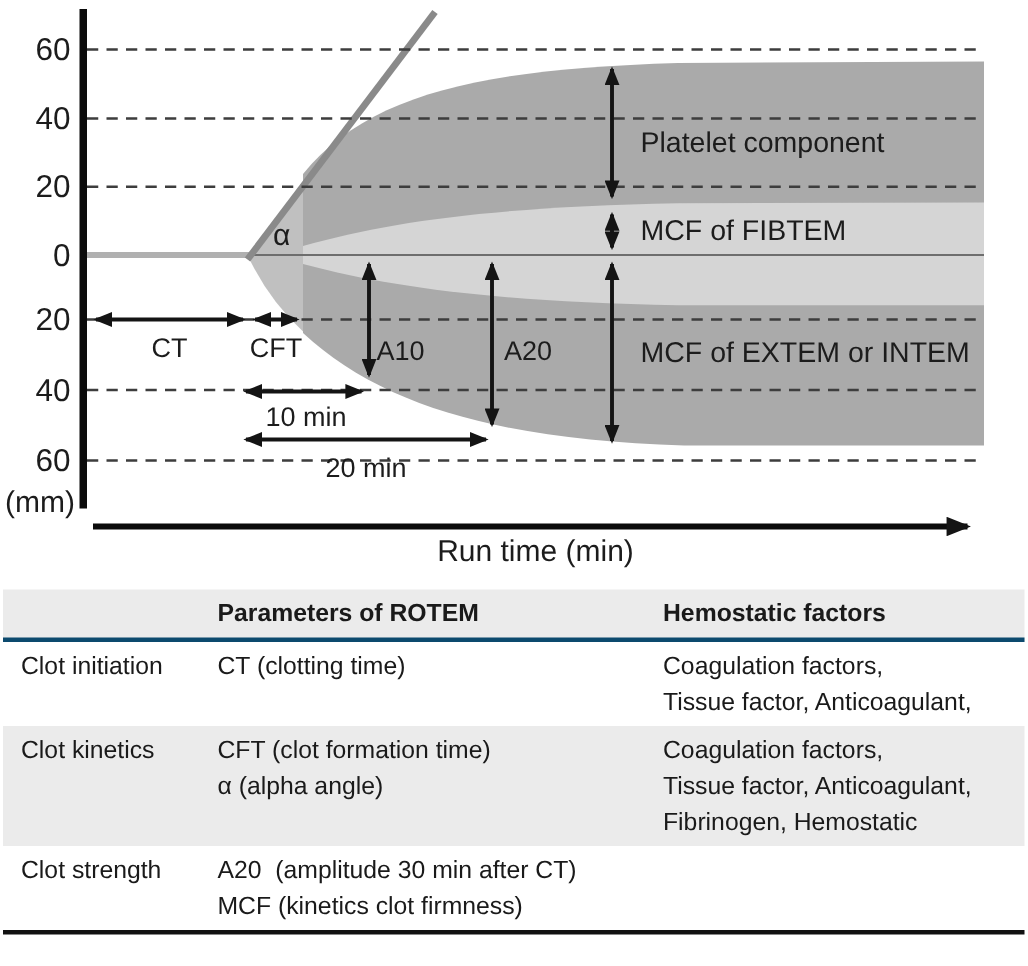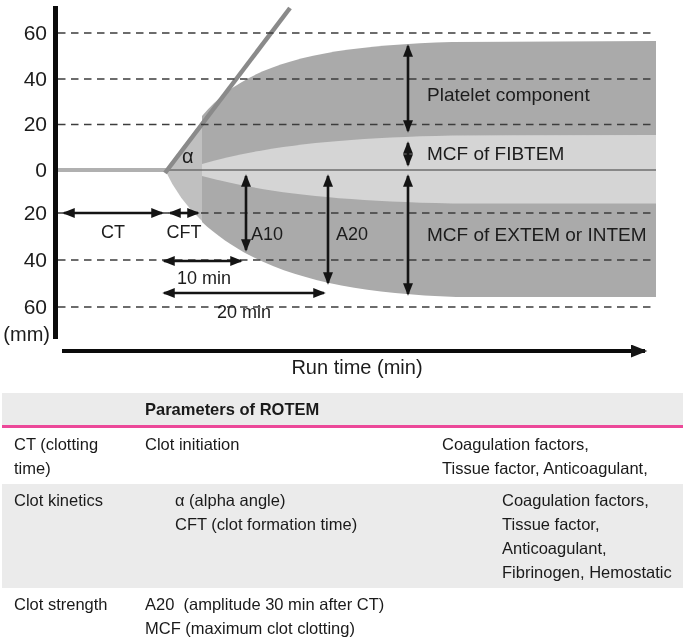--- a/index.html
+++ b/index.html
@@ -24,24 +24,24 @@
     line-height:24px;
   }
   .trow{
     display:grid;
     grid-template-columns:131px 297px 1fr;
     padding:4px 0;
   }
   .trow > div{padding-left:12px;}
   .thead{
     background:#ebebeb;
-    border-bottom:3px solid #ec4899;
+    border-bottom:3px solid #0c4a6e;
     font-weight:bold;
   }
-  .stripe{background:#ebebeb;gap:30px;}
+  .stripe{background:#ebebeb;}
   .rtable .tbottom{border-bottom:3px solid #111111;}
   .cellline{white-space:pre-wrap;}
 </style>
 </head>
 <body>
 
 <div class="page">
 
   
   <svg width="685" height="393" viewBox="0 0 685 393">
@@ -113,48 +113,49 @@
     <text x="427" y="241" font-size="19">MCF of EXTEM or INTEM</text>
     <text x="357" y="374" font-size="20" text-anchor="middle">Run time (min)</text>
   </svg>
 
   
   <div class="rtable">
 
     <div class="trow thead">
       <div></div>
       <div>Parameters of ROTEM</div>
+      <div>Hemostatic factors</div>
     </div>
 
     <div class="trow">
+      <div>Clot initiation</div>
       <div>
         <div class="cellline">CT (clotting time)</div>
       </div>
-      <div>Clot initiation</div>
       <div>
         <div class="cellline">Coagulation factors,</div>
         <div class="cellline">Tissue factor, Anticoagulant,</div>
       </div>
     </div>
 
     <div class="trow stripe">
       <div>Clot kinetics</div>
       <div>
+        <div class="cellline">CFT (clot formation time)</div>
         <div class="cellline">α (alpha angle)</div>
-        <div class="cellline">CFT (clot formation time)</div>
       </div>
       <div>
         <div class="cellline">Coagulation factors,</div>
         <div class="cellline">Tissue factor, Anticoagulant,</div>
         <div class="cellline">Fibrinogen, Hemostatic</div>
       </div>
     </div>
 
     <div class="trow tbottom">
       <div>Clot strength</div>
       <div>
         <div class="cellline">A20  (amplitude 30 min after CT)</div>
-        <div class="cellline">MCF (maximum clot clotting)</div>
+        <div class="cellline">MCF (kinetics clot firmness)</div>
       </div>
     </div>
 
   </div>
 </div>
 
 </body></html>

